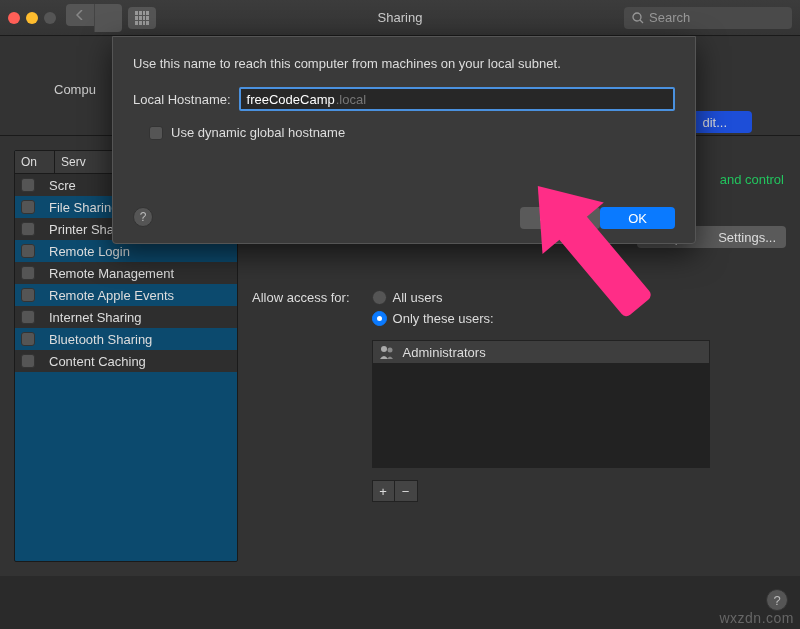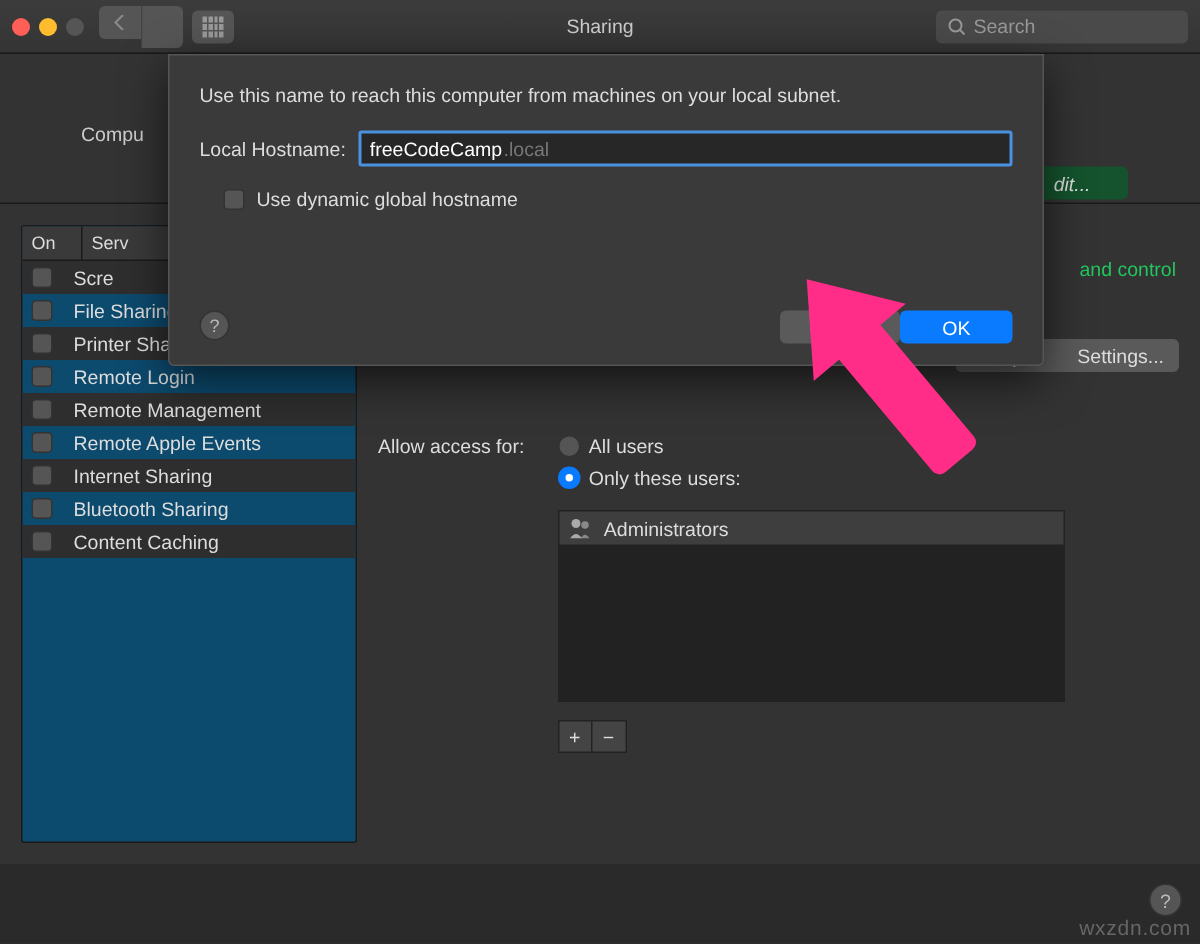--- a/index.html
+++ b/index.html
@@ -18,21 +18,21 @@
   .navbtn.right { border-radius: 0 4px 4px 0; border-left: 1px solid #444; }
   .gridbtn { width: 28px; height: 22px; background: #555; border-radius: 4px; display: flex; align-items: center; justify-content: center; }
   .gridicon { width: 14px; height: 14px; display: grid; grid-template-columns: repeat(4,1fr); grid-template-rows: repeat(3,1fr); gap: 1px; }
   .gridicon span { background: #999; }
   .title { position: absolute; left: 50%; transform: translateX(-50%); font-size: 13px; color: #ccc; }
   .search { margin-left: auto; height: 22px; width: 168px; background: #4a4a4a; border-radius: 4px; display: flex; align-items: center; padding: 0 8px; color: #999; gap: 5px; }
 
   
   .toparea { height: 100px; position: relative; border-bottom: 1px solid #1a1a1a; background: #333; }
   .complabel { position: absolute; left: 54px; top: 46px; font-size: 13px; color: #ccc; }
-  .editbtn { position: absolute; right: 48px; top: 75px; height: 22px; background: #14532d; border-radius: 4px; padding: 0 25px; color: #ddd; display: flex; align-items: center; font-style: italic; }
+  .editbtn { position: absolute; right: 48px; top: 75px; height: 22px; background: #1d4ed8; border-radius: 4px; padding: 0 25px; color: #ddd; display: flex; align-items: center; }
 
   
   .main { display: flex; padding: 14px; gap: 14px; height: 440px; background: #333; }
 
   
   .table { width: 224px; border: 1px solid #1a1a1a; border-radius: 2px; background: #0c4a6e; display: flex; flex-direction: column; }
   .thead { display: flex; background: #3a3a3a; border-bottom: 1px solid #1a1a1a; font-size: 12px; }
   .th-on { width: 40px; padding: 4px 6px; border-right: 1px solid #1a1a1a; }
   .th-srv { flex: 1; padding: 4px 6px; }
   .tbody { flex: 1; }

